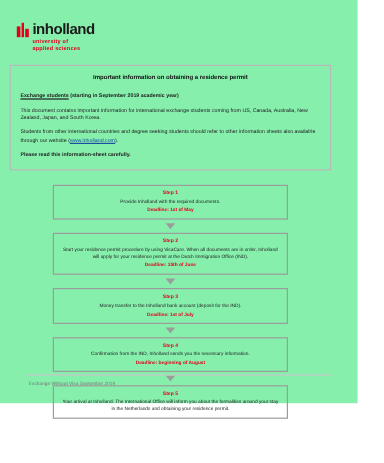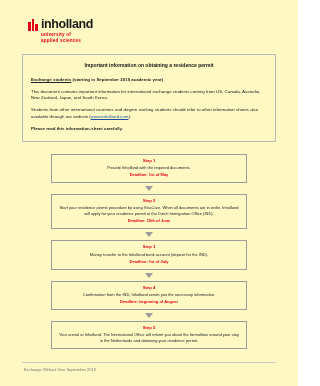--- a/index.html
+++ b/index.html
@@ -9,24 +9,24 @@
   }
   body {
     width: 298px;
     height: 386px;
     font-family: "Liberation Sans", sans-serif;
     overflow: hidden;
   }
   .page {
     position: relative;
     width: 298px;
-    height: 386px;
-    background: #fef9c3;
+    height: 336px;
+    background: #86efac;
     box-sizing: border-box;
-    padding: 14px 22px 0 22px;
+    padding: 14px 22px 0 8px;
   }
 
   
   .logo-wrap {
     margin: 4px 0 0 6px;
     display: flex;
     align-items: flex-start;
   }
   .logo-mark {
     width: 12px;

